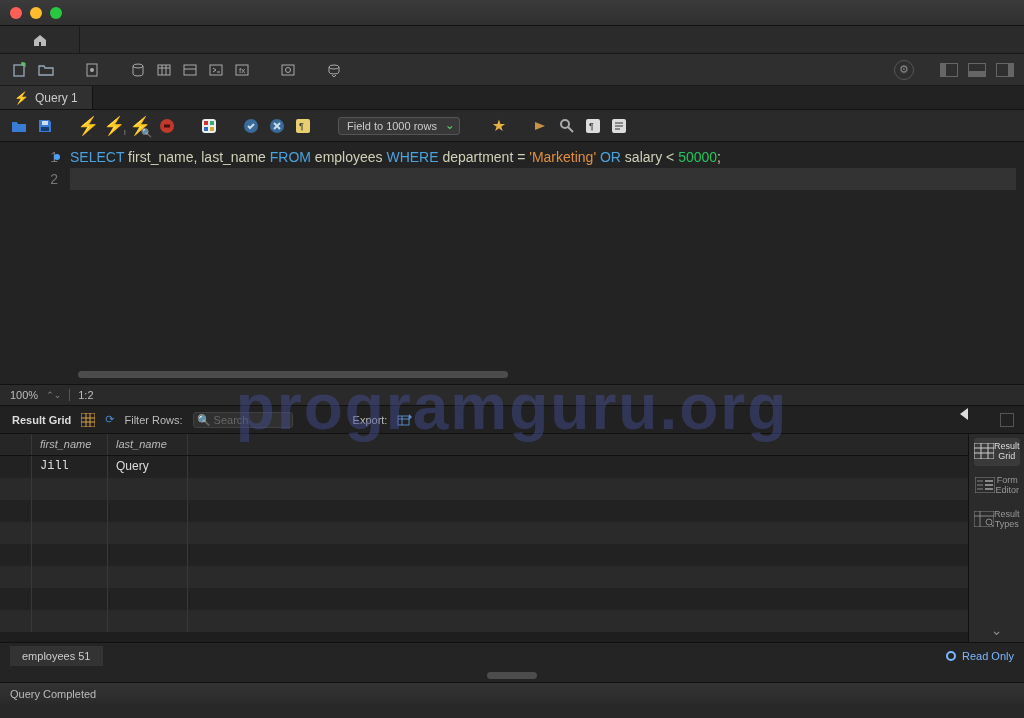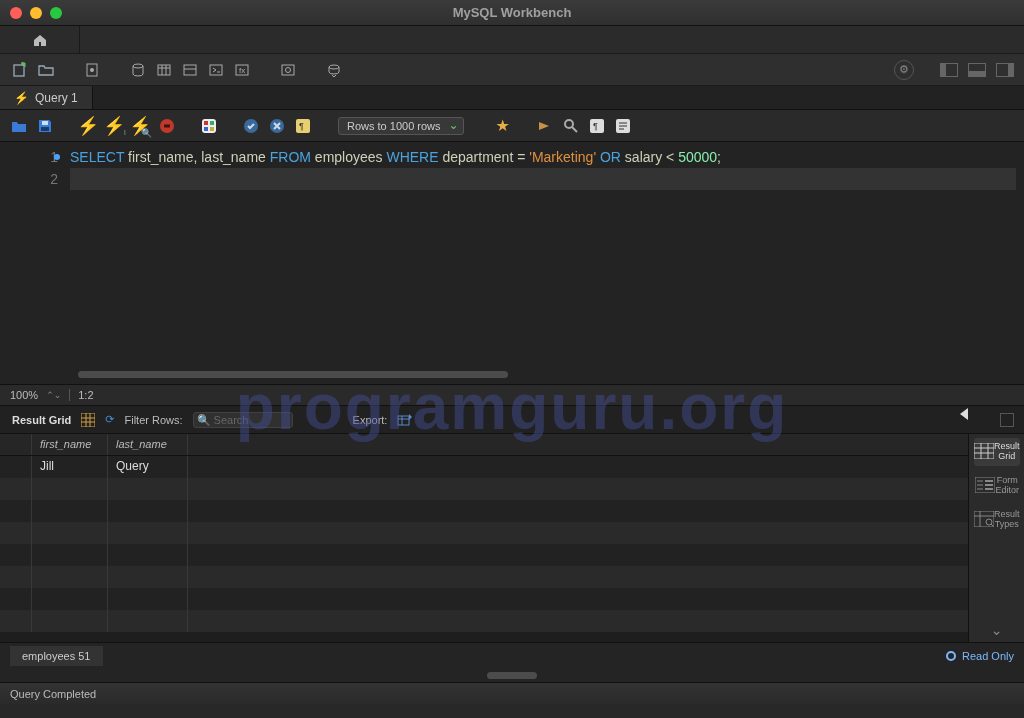--- a/index.html
+++ b/index.html
@@ -43,21 +43,21 @@
 .limit-select::after { content:'⌄'; position:absolute; right:4px; top:0; color:#6c6; font-size:12px; }
 
 
 .editor { background:#232323; position:relative; display:flex; padding-top:4px; }
 .gutter { width:70px; text-align:right; padding-right:12px; color:#777; font-family:Menlo,Consolas,monospace; font-size:14px; line-height:22px; user-select:none; position:relative;}
 .gutter .ln { position:relative; }
 .gutter .ln .mark { position:absolute; right:-2px; top:8px; width:6px; height:6px; border-radius:50%; background:#4aa3ff;}
 .code { flex:1; font-family:Menlo,Consolas,monospace; font-size:14px; line-height:22px; color:#d0d0b8; padding-right:8px;}
 .code .kw { color:#4aa3df; }
 .code .str { color:#e09040; }
-.code .num { color:#86efac; }
+.code .num { color:#22c55e; }
 .code .line2 { background:#333; height:22px; }
 .editor-scroll { position:absolute; bottom:6px; left:78px; width:430px; height:7px; background:#4c4c4c; border-radius:4px; }
 
 
 .zoom-row { height:22px; background:#2a2a2a; display:flex; align-items:center; padding:0 10px; font-size:11px; color:#bbb; gap:8px; border-top:1px solid #111; border-bottom:1px solid #111;}
 .divider { width:1px; height:12px; background:#555; }
 
 
 .result-toolbar { height:28px; background:#212121; display:flex; align-items:center; padding:0 12px; gap:10px; font-size:11px; color:#bbb; border-bottom:1px solid #111; position:relative;}
 .result-toolbar .rtitle { font-weight:700; color:#ddd; }
@@ -105,21 +105,20 @@
 </style>
 </head>
 <body>
 
 <div class="titlebar">
   <div class="traffic">
     <div class="dot red"></div>
     <div class="dot yellow"></div>
     <div class="dot green"></div>
   </div>
-  <div class="title">MySQL Workbench</div>
   <div style="width:52px"></div>
 </div>
 
 <div class="conn-tabs">
   <div class="conn-home">
     <svg width="16" height="16" viewBox="0 0 16 16">
         <path d="M2 8l6-5 6 5v6H9v-4H7v4H2z" fill="#bbb"></path>
       </svg>
   </div>
 </div>
@@ -257,21 +256,21 @@
         <path d="M5 5l6 6M11 5l-6 6" stroke="#cde" stroke-width="2"></path>
       </svg>
     </div>
   <div class="ed-ico">
       <svg width="16" height="16" viewBox="0 0 16 16">
         <rect x="1" y="1" width="14" height="14" rx="2" fill="#e8d070"></rect>
         <text x="4" y="11" font-size="9" fill="#333">¶</text>
       </svg>
     </div>
   <div style="width:10px"></div>
-  <div class="limit-select">Rows to 1000 rows</div>
+  <div class="limit-select">Field to 1000 rows</div>
   <div style="width:14px"></div>
   <div class="ed-ico" style="color:#e8b040;font-size:16px;">★</div>
   <div style="width:8px"></div>
   <div class="ed-ico" style="position:relative;">
       <svg width="16" height="16" viewBox="0 0 16 16">
         <path d="M2 4l10 4-10 4z" fill="#c99048"></path>
       </svg>
     </div>
   <div class="ed-ico">
       <svg width="16" height="16" viewBox="0 0 16 16">
@@ -342,21 +341,21 @@
 <div class="result-area">
   <div class="result-grid-wrap">
     <div class="grid-header">
       <div class="gh-spacer"></div>
       <div class="gh-cell" style="width:76px">first_name</div>
       <div class="gh-cell" style="width:80px">last_name</div>
     </div>
     <div class="grid-body" id="grid-body">
           <div class="grid-row">
             <div class="rownum"></div>
-            <div class="cell" style="width: 76px;">Jill</div>
+            <div class="cell" style="width: 76px; font-family: Liberation Mono, monospace;">Jill</div>
             <div class="cell" style="width: 80px;">Query</div>
           </div>
           <div class="grid-row">
             <div class="rownum"></div>
             <div class="cell" style="width: 76px;"></div>
             <div class="cell" style="width: 80px;"></div>
           </div>
           <div class="grid-row">
             <div class="rownum"></div>
             <div class="cell" style="width: 76px;"></div>

